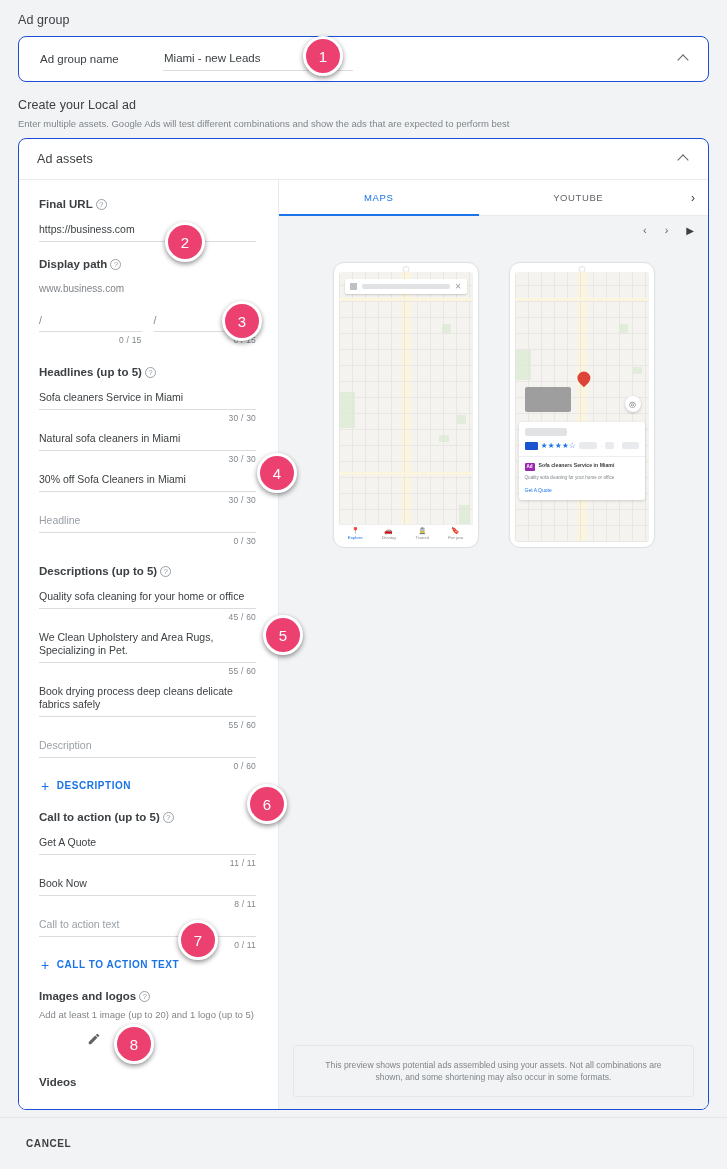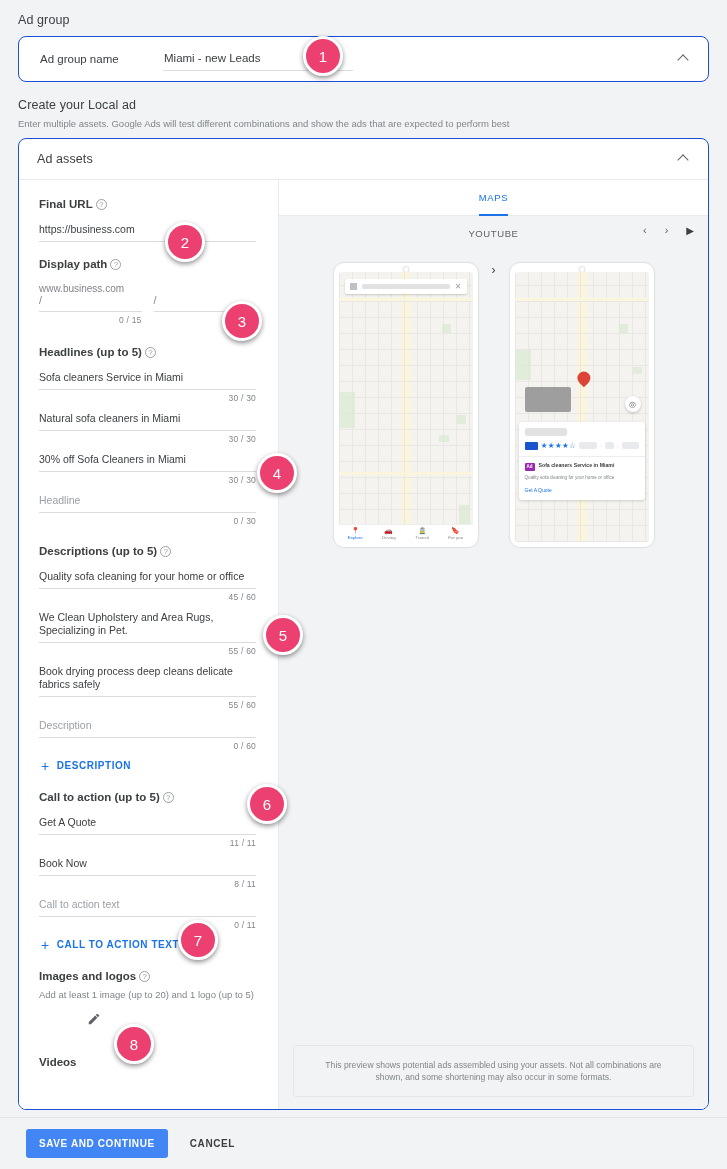--- a/index.html
+++ b/index.html
@@ -143,21 +143,21 @@
     text-align: right;
     font-size: 8.5px;
     color: #80868b;
     padding-top: 3px;
     margin-bottom: 9px;
     letter-spacing: .2px;
   }
   .static-url {
     font-size: 10px;
     color: #80868b;
-    margin-bottom: 0;
+    margin-bottom: 20px;
   }
   .path-row { display: flex; gap: 12px; }
   .path-cell { flex: 1; }
   .path-cell .slash {
     border-bottom: 1px solid #dadce0;
     font-size: 10.5px; color: #80868b;
     padding-bottom: 5px;
   }
   .add-link {
     color: #1a73e8;
@@ -185,21 +185,20 @@
     background: #f1f3f4;
     position: relative;
   }
   #preview-tabs {
     display: flex;
     height: 36px;
     background: #fff;
     border-bottom: 1px solid #e8eaed;
     align-items: center;
     position: relative;
-    flex-direction: column;
   }
   .ptab {
     flex: 1;
     text-align: center;
     font-size: 9.5px;
     letter-spacing: .6px;
     color: #5f6368;
     line-height: 36px;
     height: 36px;
     position: relative;
@@ -588,21 +587,20 @@
           </div>
         </div>
       </div>
 
       <div id="preview-footnote">This preview shows potential ads assembled using your assets. Not all combinations are shown, and some shortening may also occur in some formats.</div>
     </div>
   </div>
 </div>
 
 <div id="footer-bar">
-  <button id="save-btn">SAVE AND CONTINUE</button>
   <button id="cancel-btn">CANCEL</button>
 </div>
 
 <div class="badge" style="left:303px;top:36px;">1</div>
 <div class="badge" style="left:165px;top:222px;">2</div>
 <div class="badge" style="left:222px;top:301px;">3</div>
 <div class="badge" style="left:257px;top:453px;">4</div>
 <div class="badge" style="left:263px;top:615px;">5</div>
 <div class="badge" style="left:247px;top:784px;">6</div>
 <div class="badge" style="left:178px;top:920px;">7</div>

